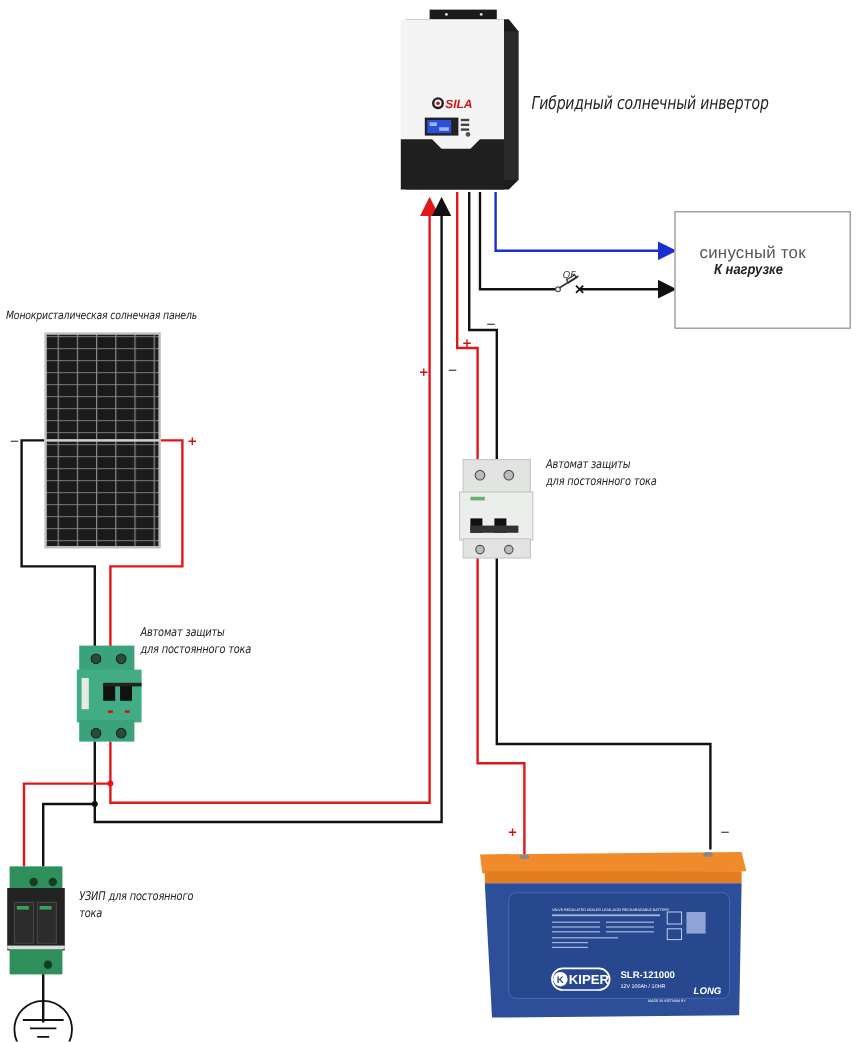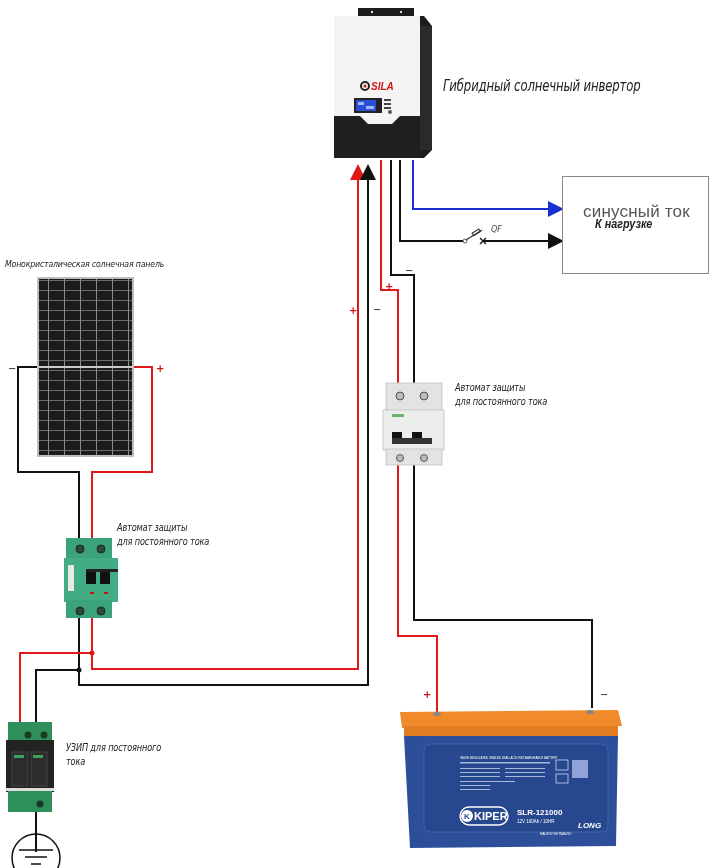--- a/index.html
+++ b/index.html
@@ -6,29 +6,29 @@
   body { width: 720px; height: 868px; position: relative; overflow: hidden;
          font-family: "DejaVu Sans", sans-serif; }
   #diagram { position: absolute; left: 0; top: 0; width: 720px; height: 868px; }
   .caption { position: absolute; font-family: "DejaVu Sans", sans-serif; font-style: italic;
              color: #222; font-size: 10px; line-height: 14px; letter-spacing: -0.2px;
              transform: scaleX(0.82); transform-origin: left top; white-space: nowrap; }
   .caption.big { font-size: 15px; line-height: 18px; transform: scaleX(0.78); }
   .caption.small { font-size: 9.5px; }
   .load-box { position: absolute; left: 562px; top: 176px; width: 147px; height: 98px;
               border: 1.5px solid #8a8a8a; box-sizing: border-box; background: #fff; }
-  .load-title { position: absolute; left: 583px; top: 202px; font-size: 17px; color: #555;
+  .load-title { position: absolute; left: 583px; top: 202px; font-size: 14px; color: #555;
                 font-family: "Liberation Sans", sans-serif; letter-spacing: 0.2px; }
   .load-sub { position: absolute; left: 595px; top: 217px; font-size: 12px; color: #222;
               font-style: italic; font-family: "Liberation Sans", sans-serif; font-weight: bold;
               transform: scaleX(0.9); transform-origin: left top; }
   .sign { position: absolute; font-size: 10px; line-height: 10px; font-family: "DejaVu Sans", sans-serif; }
   .sign.red { color: #d01010; font-weight: bold; }
   .sign.black { color: #111; }
-  .qf { position: absolute; left: 491px; top: 225px; font-size: 8px; font-style: italic; color: #444; }
+  .qf { position: absolute; left: 469px; top: 225px; font-size: 8px; font-style: italic; color: #444; }
 </style>
 </head>
 <body>
 
 <svg id="diagram" width="720" height="868" viewBox="0 0 720 868" xmlns="http://www.w3.org/2000/svg">
   <defs>
     <marker id="arrRed" markerWidth="8" markerHeight="8" refX="4" refY="4" orient="auto">
       <path d="M0,0 L8,4 L0,8 z" fill="#e01818"></path>
     </marker>
     <marker id="arrBlack" markerWidth="8" markerHeight="8" refX="4" refY="4" orient="auto">

